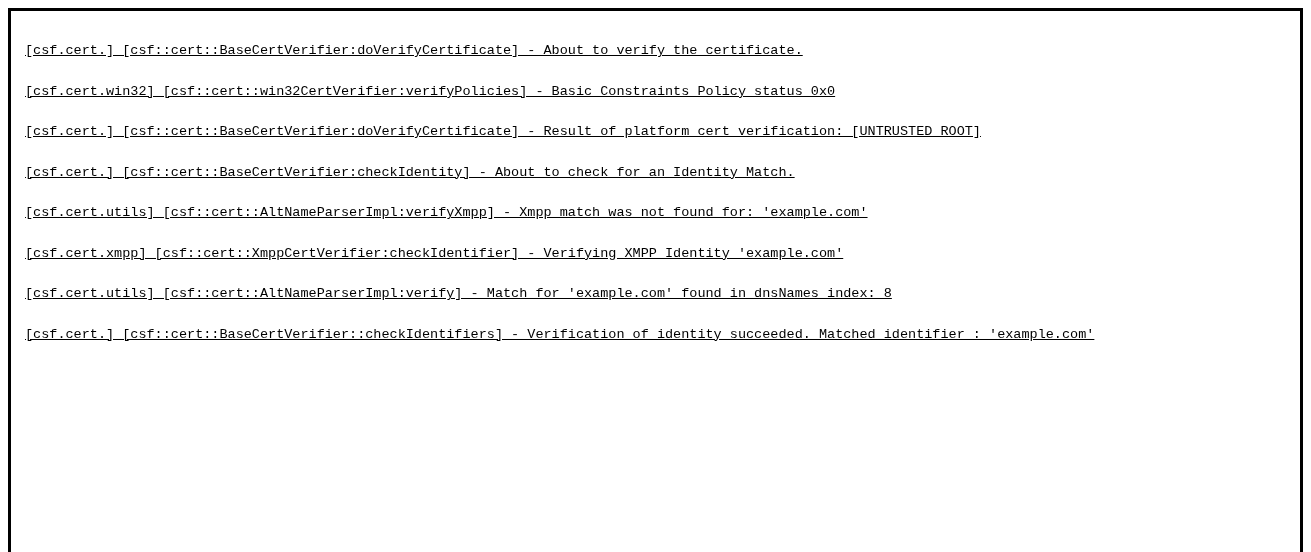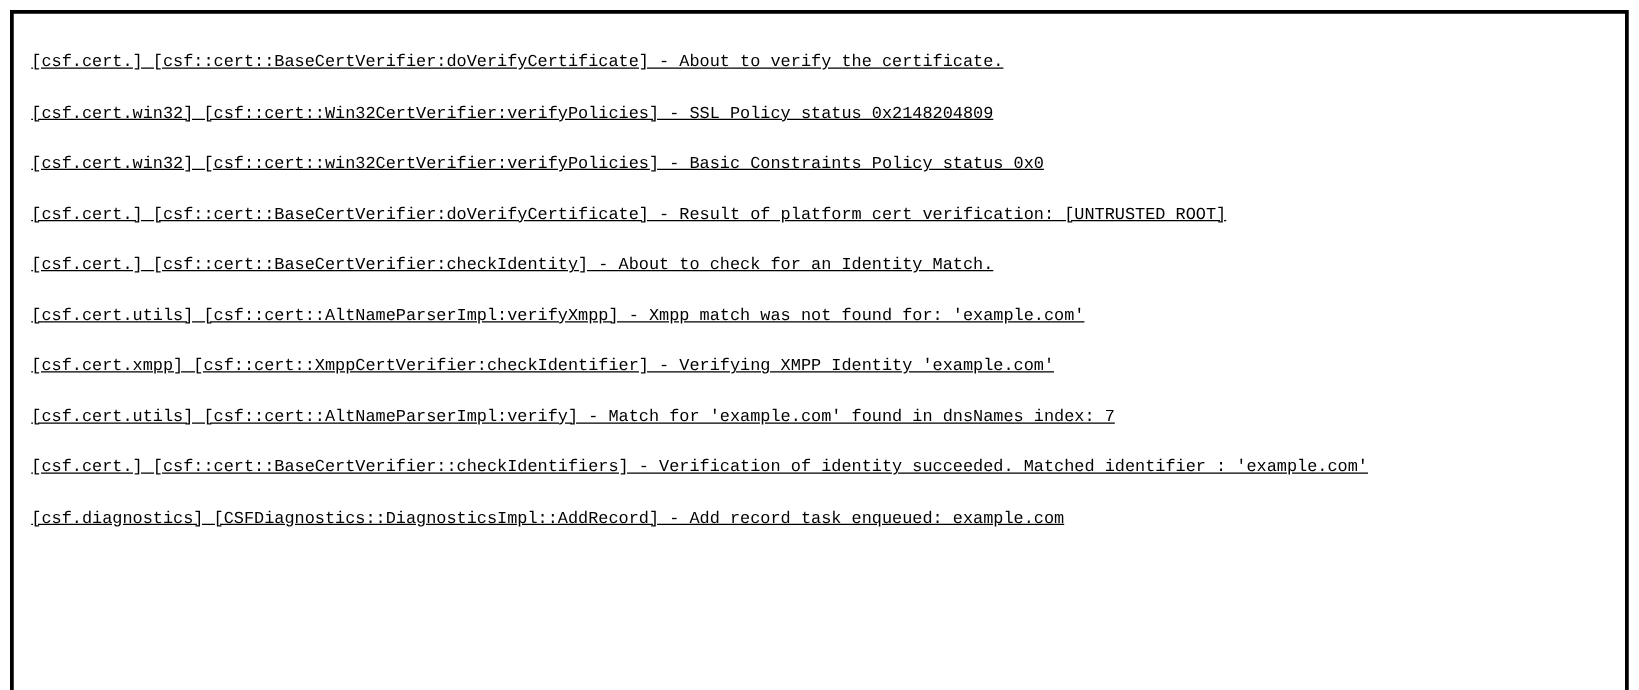--- a/index.html
+++ b/index.html
@@ -25,29 +25,27 @@
       display: block;
       white-space: pre;
       text-decoration: underline;
     }
   </style>
 </head>
 <body>
 
 <div class="log-container">
 <span class="log-line">[csf.cert.] [csf::cert::BaseCertVerifier:doVerifyCertificate] - About to verify the certificate.</span>
-<span class="log-line">[csf.cert.win32] [csf::cert::Win32CertVerifier:verifyPolicies] - SSL Policy status 0x2148204809</span>
 <span class="log-line">[csf.cert.win32] [csf::cert::win32CertVerifier:verifyPolicies] - Basic Constraints Policy status 0x0</span>
 <span class="log-line">[csf.cert.] [csf::cert::BaseCertVerifier:doVerifyCertificate] - Result of platform cert verification: [UNTRUSTED_ROOT]</span>
 <span class="log-line">[csf.cert.] [csf::cert::BaseCertVerifier:checkIdentity] - About to check for an Identity Match.</span>
 <span class="log-line">[csf.cert.utils] [csf::cert::AltNameParserImpl:verifyXmpp] - Xmpp match was not found for: 'example.com'</span>
 <span class="log-line">[csf.cert.xmpp] [csf::cert::XmppCertVerifier:checkIdentifier] - Verifying XMPP Identity 'example.com'</span>
-<span class="log-line">[csf.cert.utils] [csf::cert::AltNameParserImpl:verify] - Match for 'example.com' found in dnsNames index: 7</span>
+<span class="log-line">[csf.cert.utils] [csf::cert::AltNameParserImpl:verify] - Match for 'example.com' found in dnsNames index: 8</span>
 <span class="log-line">[csf.cert.] [csf::cert::BaseCertVerifier::checkIdentifiers] - Verification of identity succeeded. Matched identifier : 'example.com'</span>
-<span class="log-line">[csf.diagnostics] [CSFDiagnostics::DiagnosticsImpl::AddRecord] - Add record task enqueued: example.com</span>
 
 
 
 
 
 
 
 
 
 </div>

